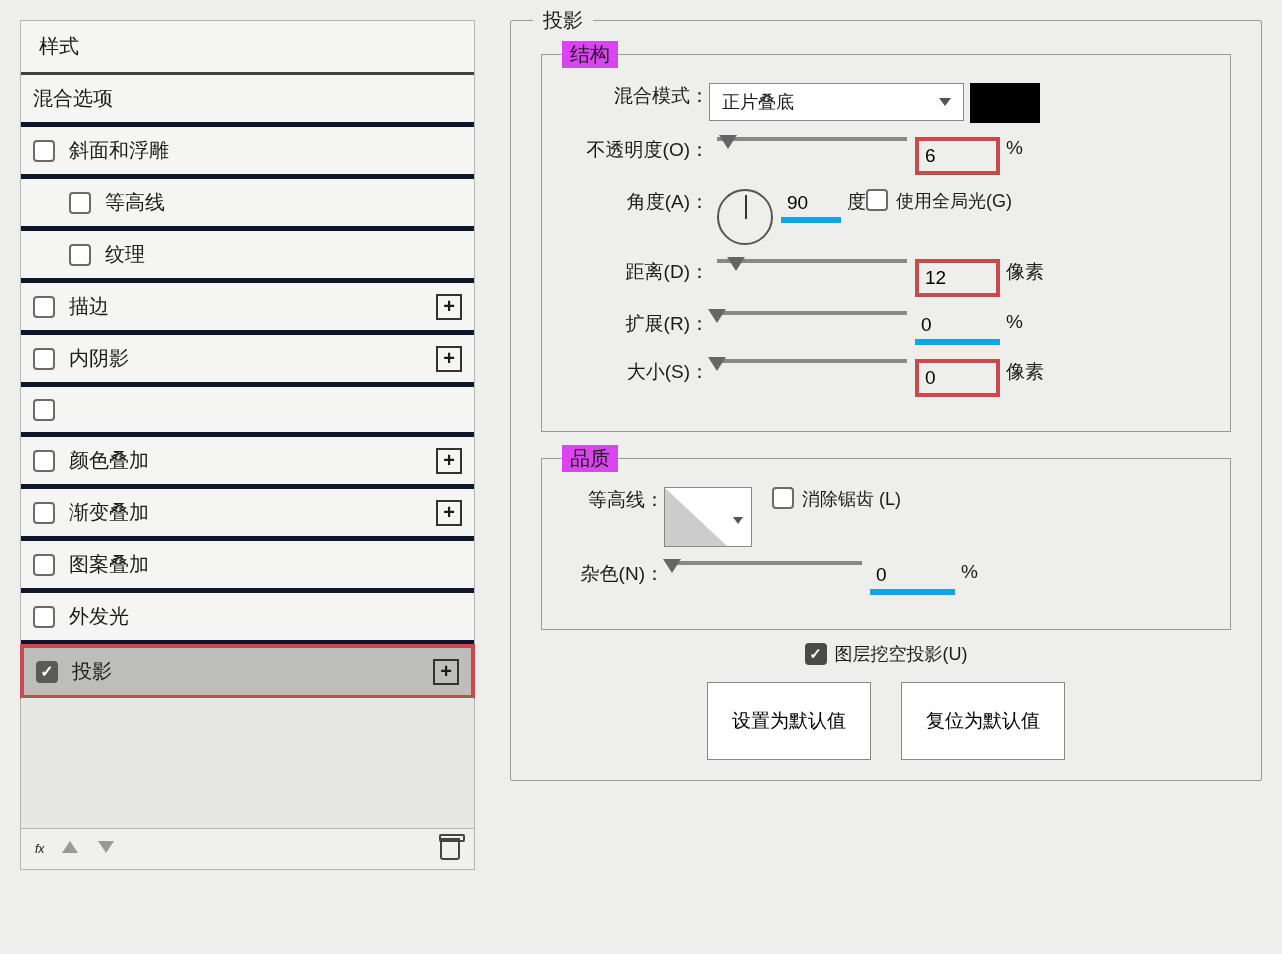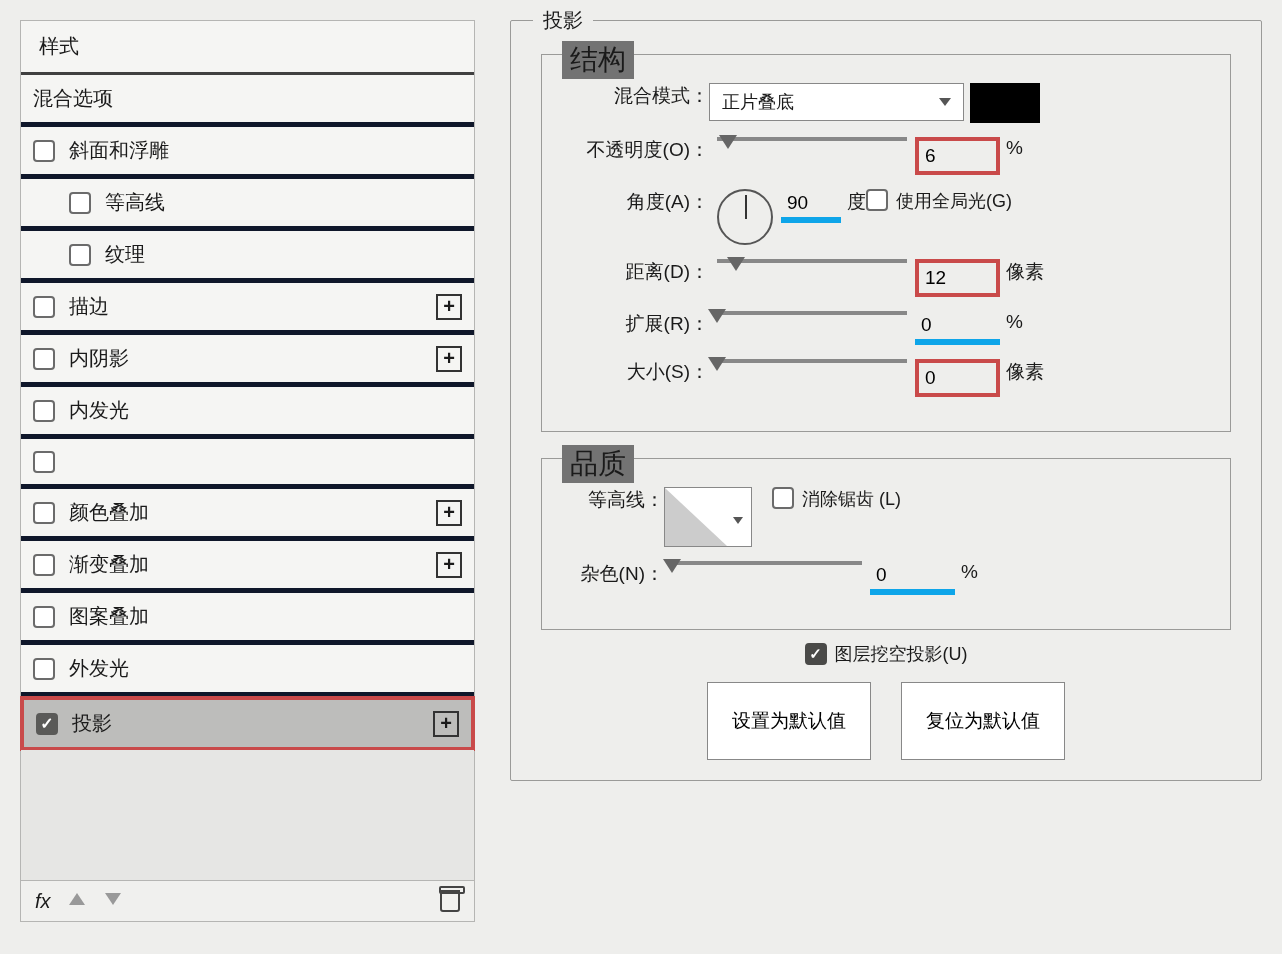--- a/index.html
+++ b/index.html
@@ -69,21 +69,21 @@
   cursor: pointer;
 }
 .empty-area { flex: 1; background: #e6e6e4; min-height: 130px; }
 .bottom-bar {
   display: flex;
   align-items: center;
   padding: 8px 14px;
   border-top: 1px solid #b5b5b3;
   background: #f0f0ee;
 }
-.fx-label { font-style: italic; font-size: 20px; margin-right: 18px; }
+.fx-label { font-style: italic; font-size: 12px; margin-right: 18px; }
 .arrow-btn {
   width: 24px; height: 24px;
   margin-right: 12px;
   cursor: pointer;
 }
 .arrow-up {
   width: 0; height: 0;
   border-left: 8px solid transparent;
   border-right: 8px solid transparent;
   border-bottom: 12px solid #999;
@@ -135,23 +135,23 @@
 .inner-fieldset {
   border: 1px solid #9a9a98;
   padding: 28px 22px 20px;
   position: relative;
   margin-top: 8px;
 }
 .inner-legend {
   position: absolute;
   top: -14px;
   left: 20px;
-  background: #737373;
+  background: #d946ef;
   padding: 0 8px;
-  font-size: 28px;
+  font-size: 20px;
 }
 .form-row {
   display: flex;
   align-items: flex-start;
   margin-bottom: 14px;
 }
 .form-label {
   width: 145px;
   text-align: right;
   font-size: 19px;
@@ -313,24 +313,20 @@
         </div>
         <div class="style-row">
           <span class="chk"></span>
           <span class="style-label">描边</span>
           <span class="plus-btn">+</span>
         </div>
         <div class="style-row">
           <span class="chk"></span>
           <span class="style-label">内阴影</span>
           <span class="plus-btn">+</span>
-        </div>
-        <div class="style-row">
-          <span class="chk"></span>
-          <span class="style-label">内发光</span>
         </div>
         <div class="style-row">
           <span class="chk"></span>
         </div>
         <div class="style-row">
           <span class="chk"></span>
           <span class="style-label">颜色叠加</span>
           <span class="plus-btn">+</span>
         </div>
         <div class="style-row">

